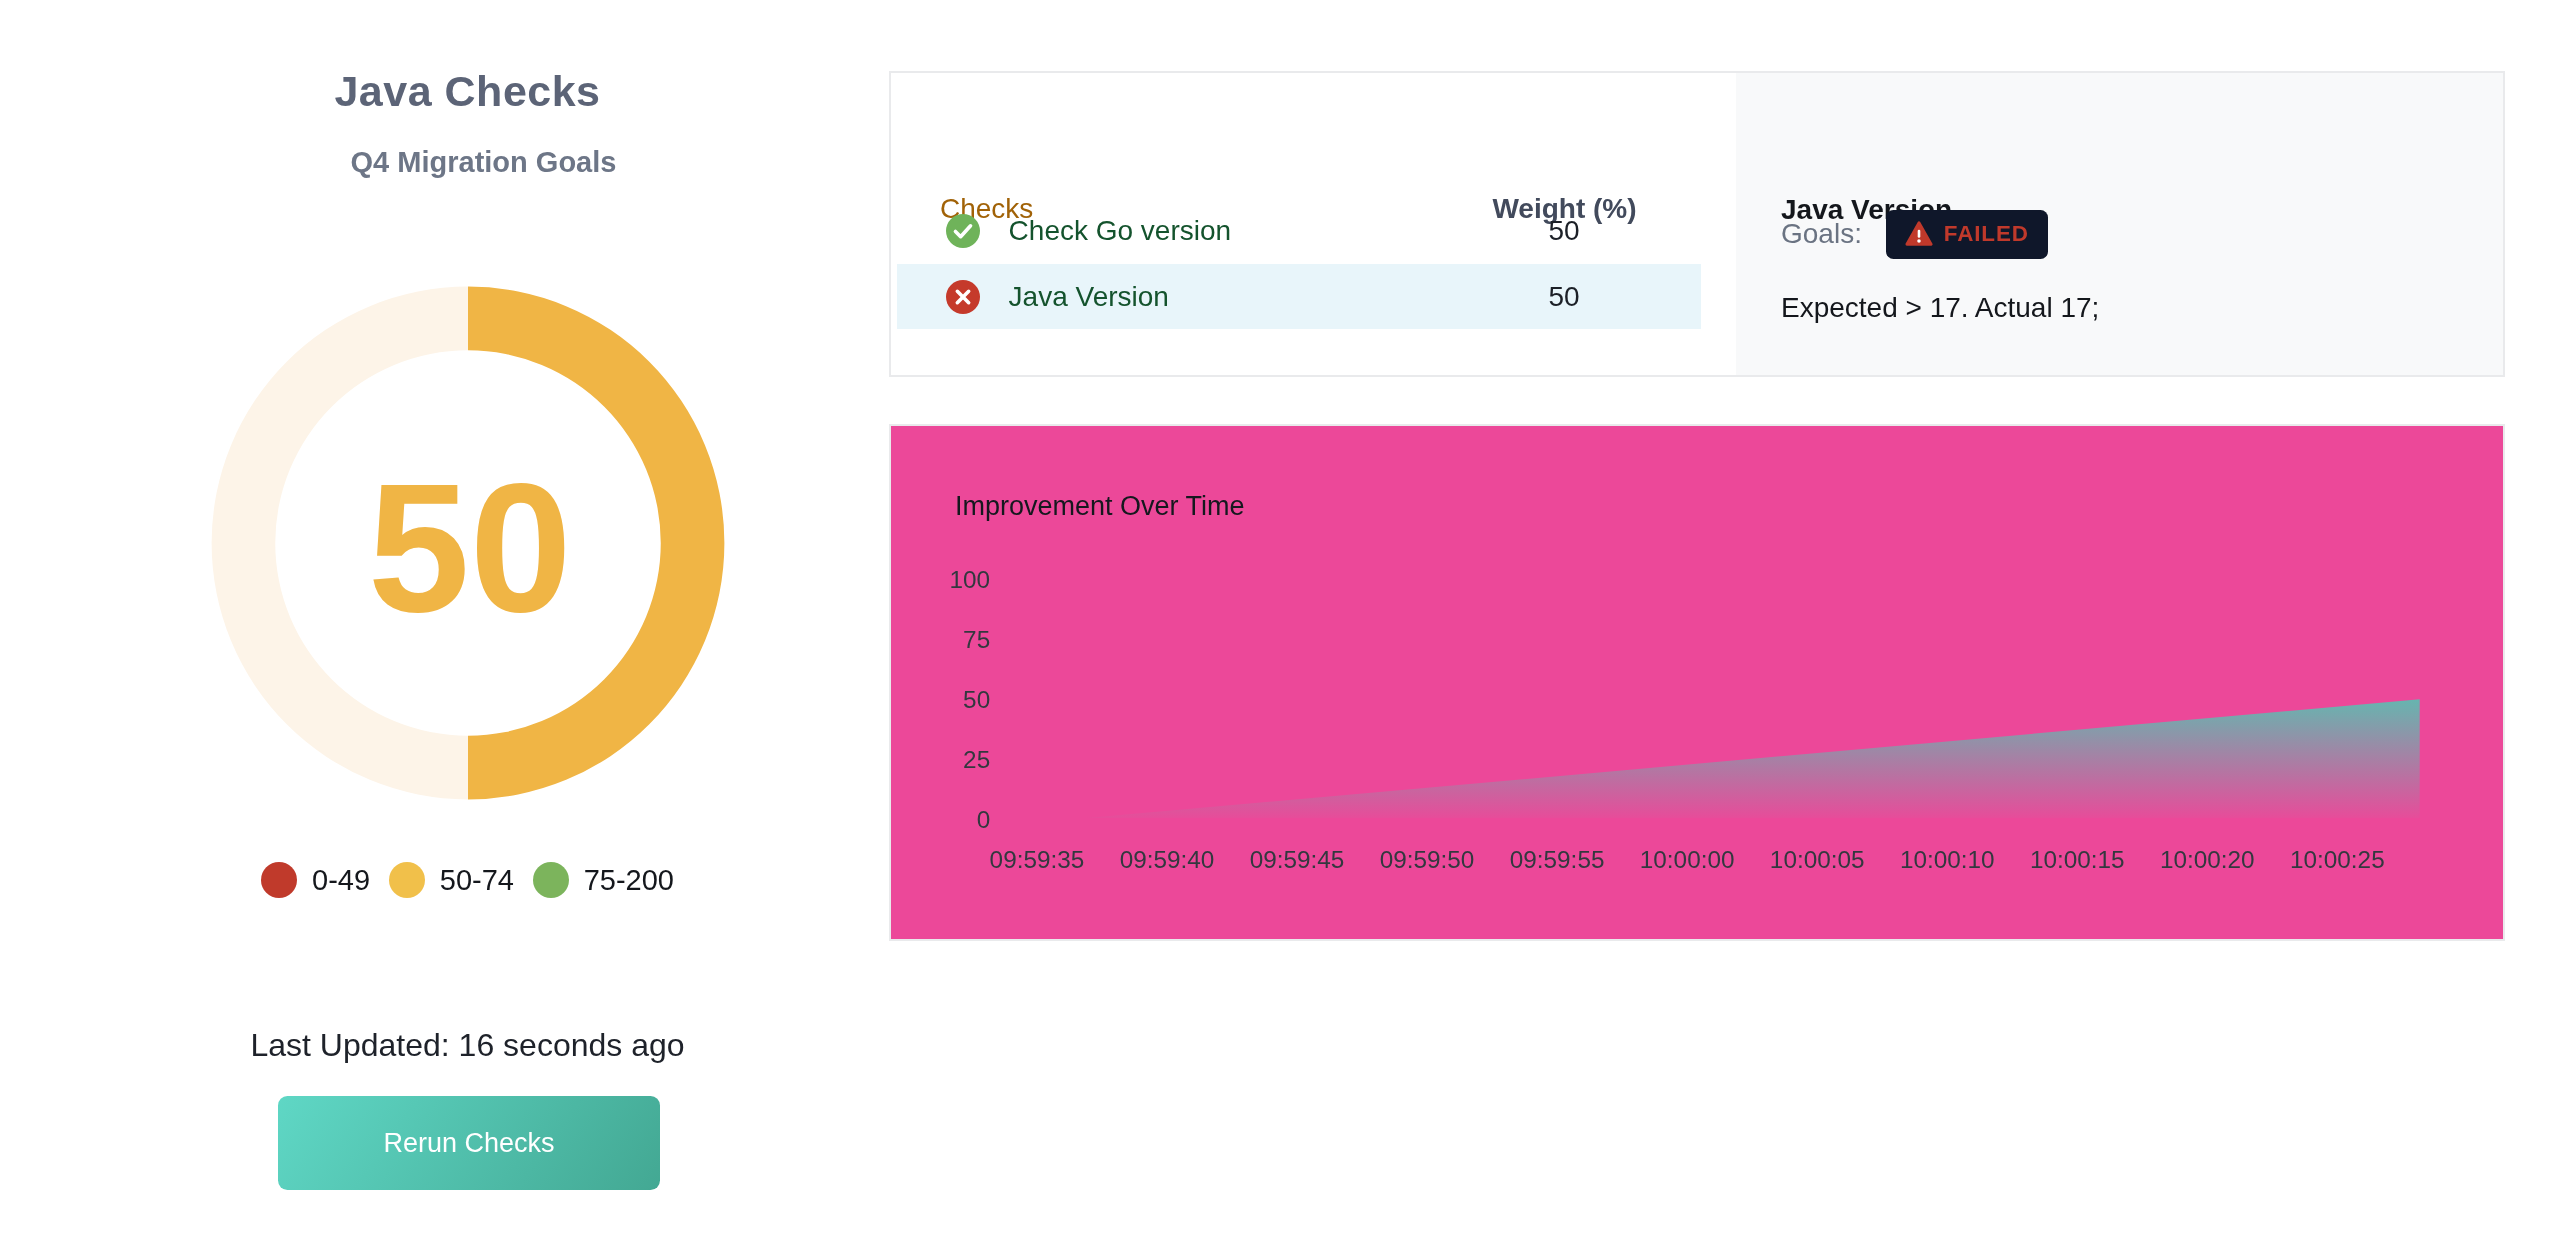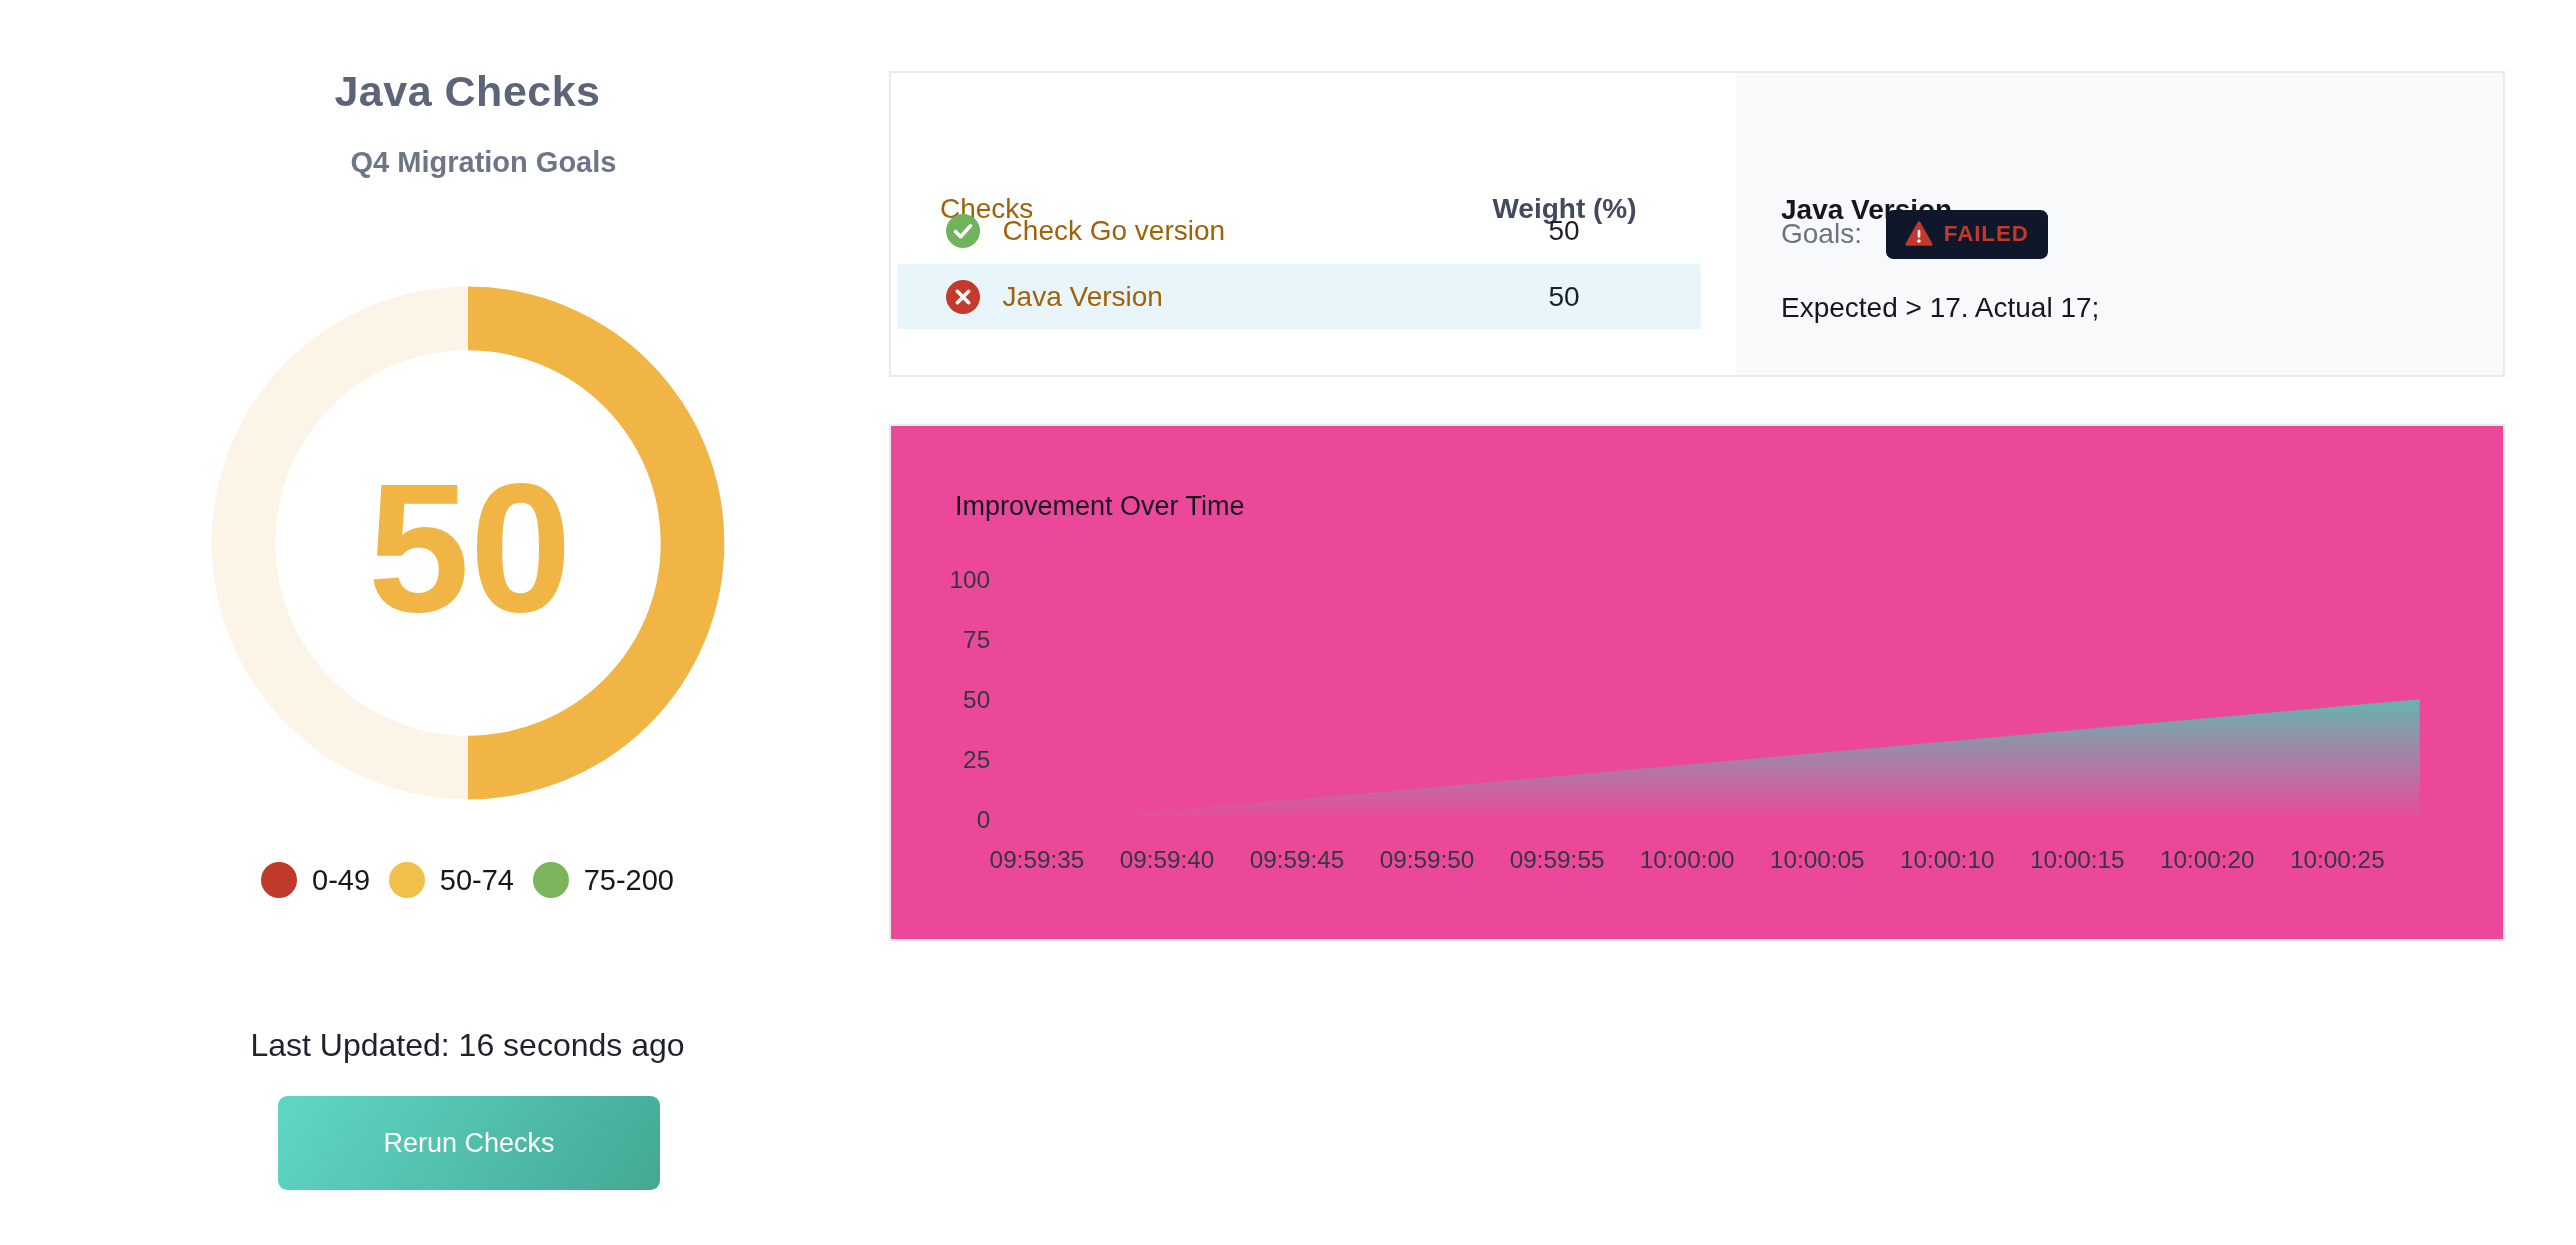--- a/index.html
+++ b/index.html
@@ -31,21 +31,21 @@
                  border:2.8px solid #e9eaec; background:#ffffff; display:flex; }
   .table-pane { position:relative; width:845px; height:100%; background:#ffffff; }
   .th-checks { position:absolute; left:49px; top:120px; font-size:28px; font-weight:400; color:#a16207; }
   .th-weight { position:absolute; left:524px; top:120px; width:299px; text-align:center;
                font-size:28px; font-weight:700; color:#424a5c; }
   .check-row { position:absolute; left:5.6px; width:804px; height:65px; display:flex;
                align-items:center; cursor:pointer; }
   .check-row.row-0 { top:125px; }
   .check-row.row-1 { top:191px; background:#e8f5fa; }
   .row-icon { margin-left:49px; width:34px; height:34px; flex:none; }
-  .row-label { margin-left:23px; font-size:28px; color:#a16207;text-align:center; }
+  .row-label { margin-left:29px; font-size:28px; color:#14532d;text-align:center; }
   .row-weight { position:absolute; left:518px; width:299px; text-align:center;
                 font-size:28px; color:#1c2027; }
   .detail-pane { position:relative; flex:1; height:100%; background:#f8f9fa; }
   .detail-title { position:absolute; left:45px; top:121px; font-size:28px; font-weight:700; color:#14171c; }
   .status-line { position:absolute; left:45px; top:137px; display:flex; align-items:center; }
   .status-label { font-size:28px; color:#6a7382; }
   .status-badge { margin-left:24px; display:inline-flex; align-items:center; gap:11.2px;
                   background:#0f172a; border-radius:7.5px; padding:10.3px 18.7px; }
   .status-badge-text { font-size:22.4px; font-weight:700; letter-spacing:0.9px; color:#c0392b; }
   .detail-message { position:absolute; left:45px; top:219px; font-size:28px; color:#14171c; }

